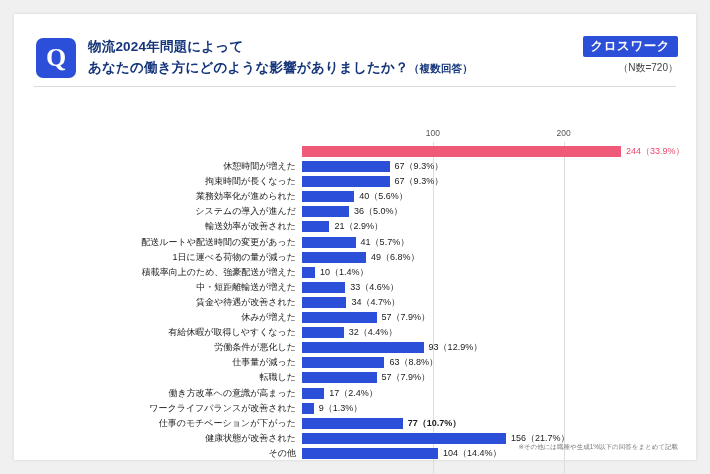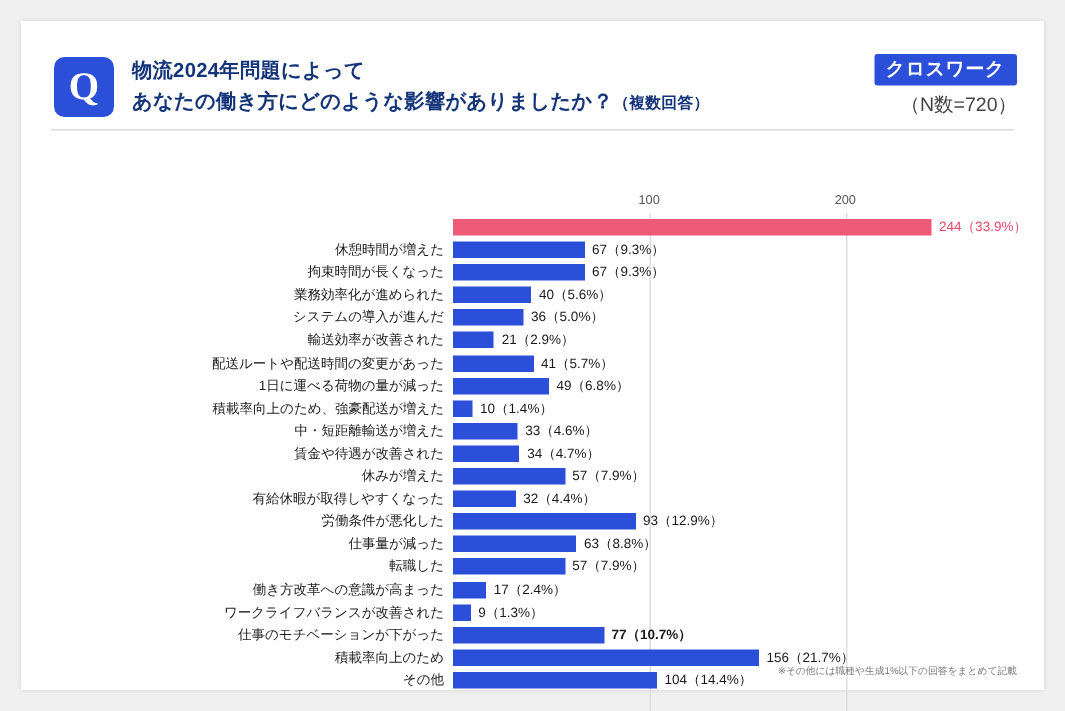--- a/index.html
+++ b/index.html
@@ -39,21 +39,21 @@
     position:absolute;right:18px;top:22px;text-align:right;
   }
   #brand-logo{
     display:inline-block;
     background:#2b4fd8;color:#fff;
     font-size:12.5px;font-weight:bold;
     padding:2px 8px;border-radius:2px;
     letter-spacing:0.5px;
   }
   #brand-n{
-    margin-top:4px;color:#444;font-size:13px;
+    margin-top:4px;color:#444;font-size:10px;
   }
   #hr{
     position:absolute;left:20px;top:72px;width:642px;height:1px;background:#d9d9d9;
   }
   
   #chart{
     position:absolute;left:16px;top:78px;width:682px;height:362px;margin-top:36px;
   }
   .axis-labels{position:absolute;left:0;top:0;width:682px;height:14px;}
   .axis-tick{
@@ -205,21 +205,21 @@
           <div class="labelbox">ワークライフバランスが改善された</div>
           <div class="bar" style="left: 272px; width: 11.7692px;"></div>
           <div class="val" style="left: 283.769px;">9（1.3%）</div>
         </div>
         <div class="row">
           <div class="labelbox">仕事のモチベーションが下がった</div>
           <div class="bar" style="left: 272px; width: 100.692px;"></div>
           <div class="val" style="left: 372.692px; font-weight: bold;">77（10.7%）</div>
         </div>
         <div class="row">
-          <div class="labelbox">積載率向上のため</div>
+          <div class="labelbox">健康状態が改善された</div>
           <div class="bar" style="left: 272px; width: 204px;"></div>
           <div class="val" style="left: 476px;">156（21.7%）</div>
         </div>
         <div class="row">
           <div class="labelbox">その他</div>
           <div class="bar" style="left: 272px; width: 136px;"></div>
           <div class="val" style="left: 408px;">104（14.4%）</div>
         </div>
       </div>
   </div>

